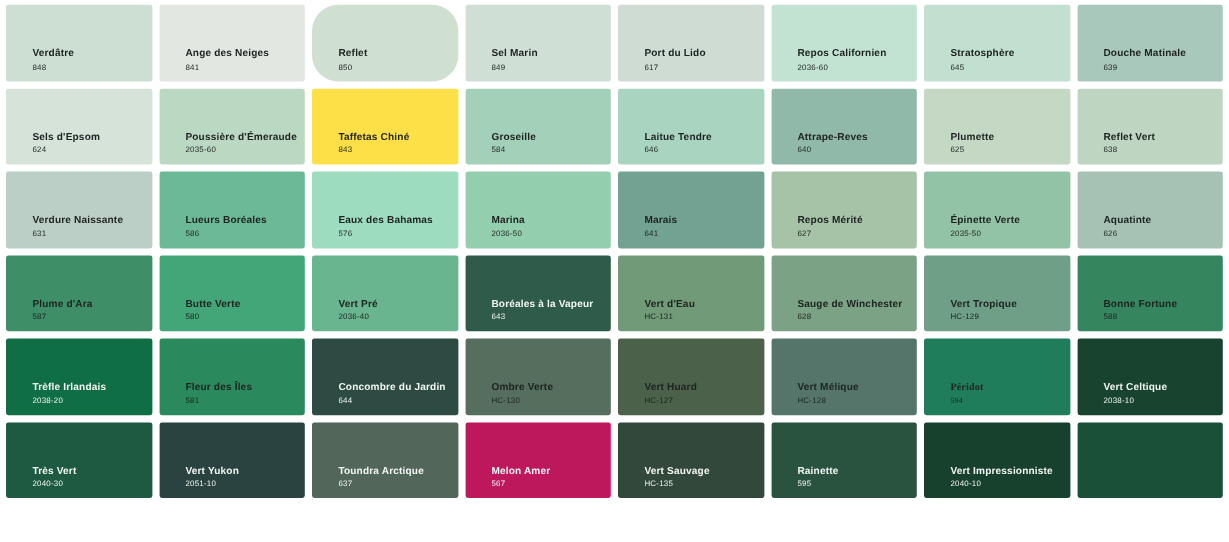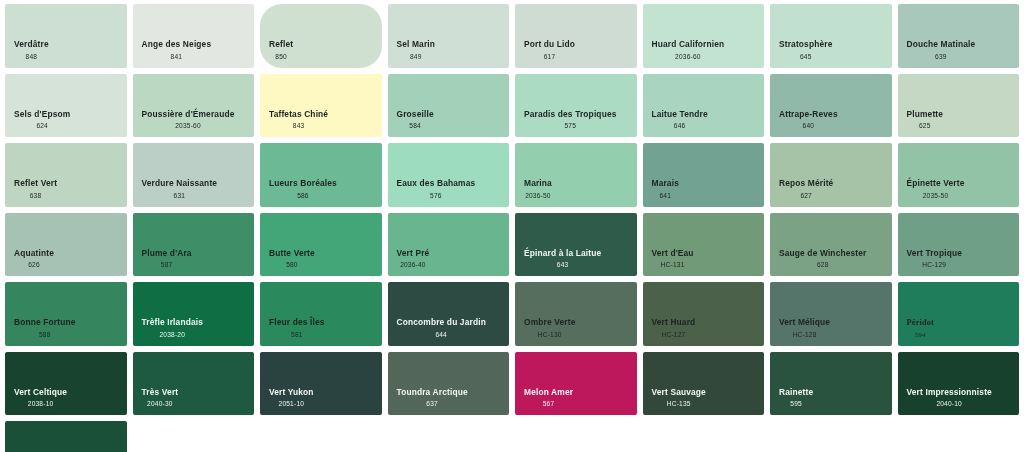--- a/index.html
+++ b/index.html
@@ -24,25 +24,24 @@
     width: 1024px;
   }
   .swatch {
     position: relative;
     border-radius: 2px;
     overflow: hidden;
     display: block;
   }
   .swatch-labels {
     position: absolute;
-    left: 9px;
+    left: 22px;
     bottom: 7px;
     line-height: 1.18;
     user-select: none;
-    text-align: center;
   }
   .swatch-name {
     font-size: 8.4px;
     font-weight: bold;
     letter-spacing: 0.15px;
     display: block;
     white-space: nowrap;
   }
   .swatch-code {
     font-size: 6.6px;
@@ -84,21 +83,21 @@
       </div>
     </div>
     <div class="swatch text-dark" style="background: rgb(206, 220, 212);">
       <div class="swatch-labels">
         <span class="swatch-name">Port du Lido</span>
         <span class="swatch-code">617</span>
       </div>
     </div>
     <div class="swatch text-dark" style="background: rgb(194, 226, 210);">
       <div class="swatch-labels">
-        <span class="swatch-name">Huard Californien</span>
+        <span class="swatch-name">Repos Californien</span>
         <span class="swatch-code">2036-60</span>
       </div>
     </div>
     <div class="swatch text-dark" style="background: rgb(194, 224, 207);">
       <div class="swatch-labels">
         <span class="swatch-name">Stratosphère</span>
         <span class="swatch-code">645</span>
       </div>
     </div>
     <div class="swatch text-dark" style="background: rgb(167, 200, 186);">
@@ -112,38 +111,32 @@
         <span class="swatch-name">Sels d'Epsom</span>
         <span class="swatch-code">624</span>
       </div>
     </div>
     <div class="swatch text-dark" style="background: rgb(187, 216, 195);">
       <div class="swatch-labels">
         <span class="swatch-name">Poussière d'Émeraude</span>
         <span class="swatch-code">2035-60</span>
       </div>
     </div>
-    <div class="swatch text-dark" style="background: #fef9c3;">
+    <div class="swatch text-dark" style="background: #fde047;">
       <div class="swatch-labels">
         <span class="swatch-name">Taffetas Chiné</span>
         <span class="swatch-code">843</span>
       </div>
     </div>
     <div class="swatch text-dark" style="background: rgb(163, 208, 185);">
       <div class="swatch-labels">
         <span class="swatch-name">Groseille</span>
         <span class="swatch-code">584</span>
       </div>
     </div>
-    <div class="swatch text-dark" style="background: rgb(171, 220, 195);">
-      <div class="swatch-labels">
-        <span class="swatch-name">Paradis des Tropiques</span>
-        <span class="swatch-code">575</span>
-      </div>
-    </div>
     <div class="swatch text-dark" style="background: rgb(169, 213, 192);">
       <div class="swatch-labels">
         <span class="swatch-name">Laitue Tendre</span>
         <span class="swatch-code">646</span>
       </div>
     </div>
     <div class="swatch text-dark" style="background: rgb(145, 185, 169);">
       <div class="swatch-labels">
         <span class="swatch-name">Attrape-Reves</span>
         <span class="swatch-code">640</span>
@@ -222,21 +215,21 @@
       </div>
     </div>
     <div class="swatch text-dark" style="background: rgb(104, 181, 143);">
       <div class="swatch-labels">
         <span class="swatch-name">Vert Pré</span>
         <span class="swatch-code">2036-40</span>
       </div>
     </div>
     <div class="swatch text-light" style="background: rgb(47, 91, 74);">
       <div class="swatch-labels">
-        <span class="swatch-name">Épinard à la Laitue</span>
+        <span class="swatch-name">Boréales à la Vapeur</span>
         <span class="swatch-code">643</span>
       </div>
     </div>
     <div class="swatch text-dark" style="background: rgb(113, 154, 120);">
       <div class="swatch-labels">
         <span class="swatch-name">Vert d'Eau</span>
         <span class="swatch-code">HC-131</span>
       </div>
     </div>
     <div class="swatch text-dark" style="background: rgb(123, 162, 133);">

